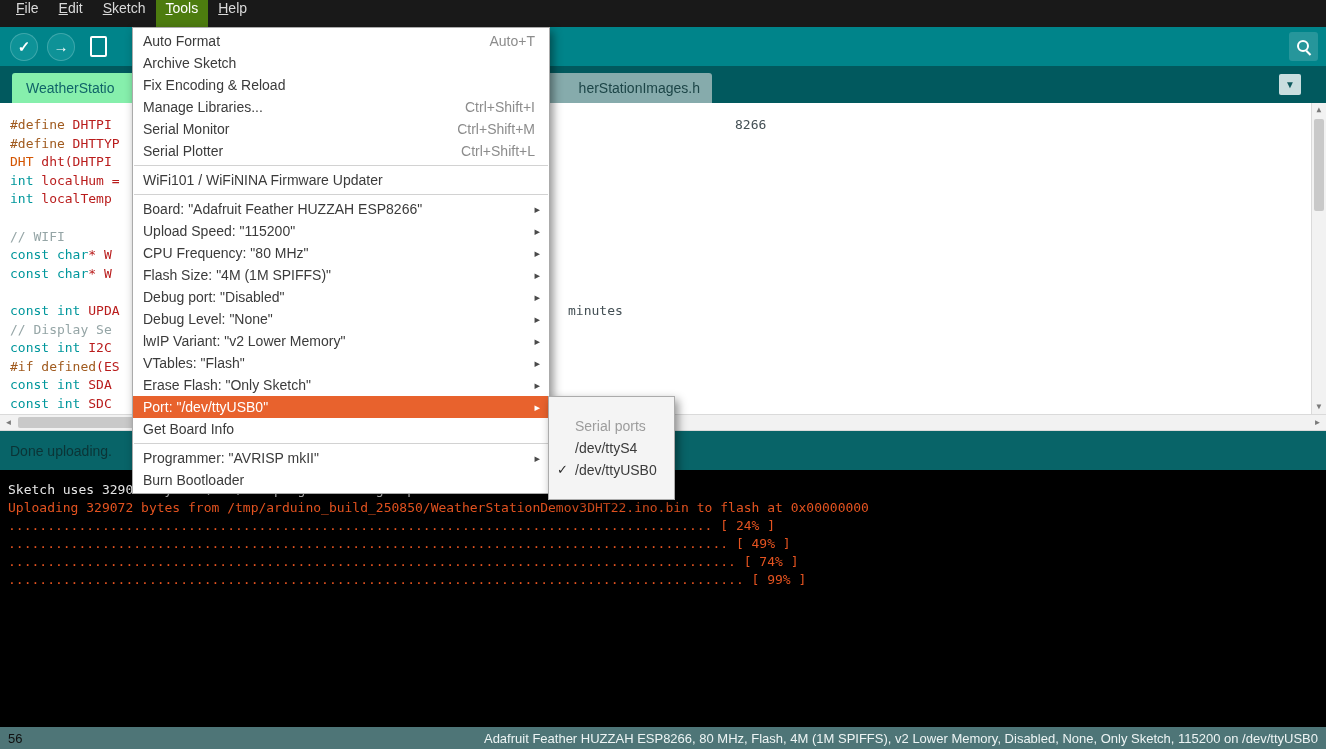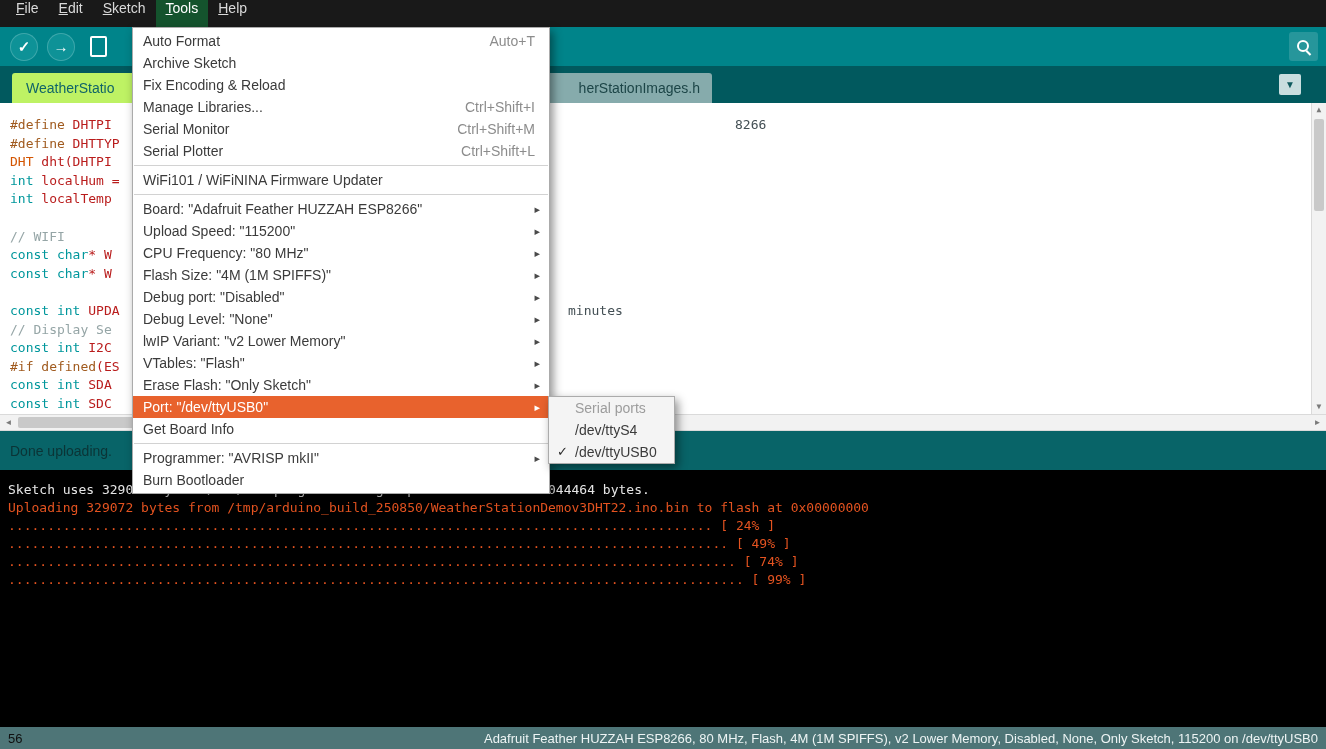--- a/index.html
+++ b/index.html
@@ -3,37 +3,37 @@
 <meta charset="utf-8">
 <style>
   html,body{margin:0;padding:0;}
   body{width:1326px;height:749px;position:relative;background:#000;font-family:"Liberation Sans",sans-serif;overflow:hidden;}
 
   
   .menubar{position:absolute;top:0;left:0;width:100%;height:27px;background:#191919;display:flex;align-items:stretch;padding-left:6px;box-sizing:border-box;z-index:5;}
   .mb-item{display:flex;align-items:flex-start;padding:0 10px;color:#DADADA;font-size:14px;cursor:default;}
   .mb-label{display:inline-block;}
   .mb-label::first-letter{text-decoration:underline;}
-  .mb-item.active{background:#14532d;color:#FFFFFF;}
+  .mb-item.active{background:#4d7c0f;color:#FFFFFF;}
 
   
   .toolbar{position:absolute;top:27px;left:0;height:39px;width:100%;background:#00848A;display:flex;align-items:center;gap:9px;padding-left:10px;box-sizing:border-box;}
   .tbtn{width:28px;height:28px;display:flex;align-items:center;justify-content:center;cursor:pointer;}
   .tbtn.circle{background:#0E9297;border-radius:50%;box-shadow:inset 0 0 0 1px rgba(255,255,255,.2);}
   .glyph{color:#fff;font-weight:bold;font-size:15px;line-height:1;}
   .icon-page{width:13px;height:17px;border:2px solid #fff;border-radius:2px;}
   .serial-btn{position:absolute;right:8px;top:5px;width:29px;height:29px;background:rgba(255,255,255,.15);border-radius:3px;display:flex;align-items:center;justify-content:center;cursor:pointer;}
   .mag{position:relative;width:16px;height:16px;}
   .mag::before{content:"";position:absolute;left:1px;top:1px;width:8px;height:8px;border:2px solid #fff;border-radius:50%;}
   .mag::after{content:"";position:absolute;left:11px;top:11px;width:6px;height:2px;background:#fff;transform:rotate(45deg);transform-origin:0 0;}
 
   
   .tabbar{position:absolute;top:66px;left:0;height:37px;width:100%;background:#01595E;}
   .tab{position:absolute;bottom:0;height:30px;border-radius:3px 3px 0 0;font-size:14px;display:flex;align-items:center;box-sizing:border-box;cursor:pointer;}
-  .tab.active{left:12px;width:128px;background:#bef264;color:#106468;padding-left:14px;}
+  .tab.active{left:12px;width:128px;background:#86efac;color:#106468;padding-left:14px;}
   .tab.inactive{left:140px;width:572px;background:#86ABAC;color:#1C4547;justify-content:flex-end;padding-right:12px;}
   .tab-menu-btn{position:absolute;right:25px;top:8px;width:22px;height:21px;background:#C9DEDF;border-radius:2px;display:flex;align-items:center;justify-content:center;color:#0E5A5E;font-size:10px;cursor:pointer;}
 
   
   .editor{position:absolute;top:103px;left:0;width:1326px;height:311px;background:#FFFFFF;overflow:hidden;font-family:"DejaVu Sans Mono",monospace;font-size:13px;}
   .code{position:absolute;left:10px;top:14px;}
   .cl{height:18.6px;white-space:pre;}
   .tok-pre{color:#A05A1E;}
   .tok-cls{color:#D35400;}
   .tok-kw{color:#00979C;}
@@ -71,21 +71,21 @@
   
   .menu{position:absolute;left:132px;top:27px;width:418px;background:#ffffff;border:1px solid #ABABAB;box-shadow:3px 4px 9px rgba(0,0,0,.45);z-index:100;padding:2px 0;box-sizing:border-box;}
   .mi{position:relative;height:22px;line-height:22px;padding-left:10px;font-size:14px;color:#3B3B3B;cursor:default;white-space:nowrap;}
   .mi .sc{position:absolute;right:14px;color:#8C8C8C;}
   .mi.has-sub::after{content:"▸";position:absolute;right:9px;top:0;font-size:11px;color:#4A4A4A;}
   .mi.hl{background:#E8622D;color:#FFFFFF;}
   .mi.hl::after{color:#FFFFFF;}
   .msep{border-top:1px solid #D2D2D2;margin:3px 1px;height:0;}
 
   
-  .submenu{position:absolute;left:548px;top:396px;width:127px;background:#F4F4F4;border:1px solid #ABABAB;box-shadow:3px 4px 9px rgba(0,0,0,.45);z-index:110;padding:0 0;box-sizing:border-box;}
+  .submenu{position:absolute;left:548px;top:396px;width:127px;background:#F4F4F4;border:1px solid #ABABAB;box-shadow:3px 4px 9px rgba(0,0,0,.45);z-index:110;padding:18px 0;box-sizing:border-box;}
   .sub-header{height:22px;line-height:22px;padding-left:26px;color:#9C9C9C;font-size:14px;}
   .sub-item{position:relative;height:22px;line-height:22px;padding-left:26px;font-size:14px;color:#3B3B3B;cursor:default;}
   .sub-item.checked::before{content:"✓";position:absolute;left:8px;font-size:13px;color:#2B2B2B;}
 </style>
 </head>
 <body>
 
 <div id="app">
 
   <div class="menubar">

